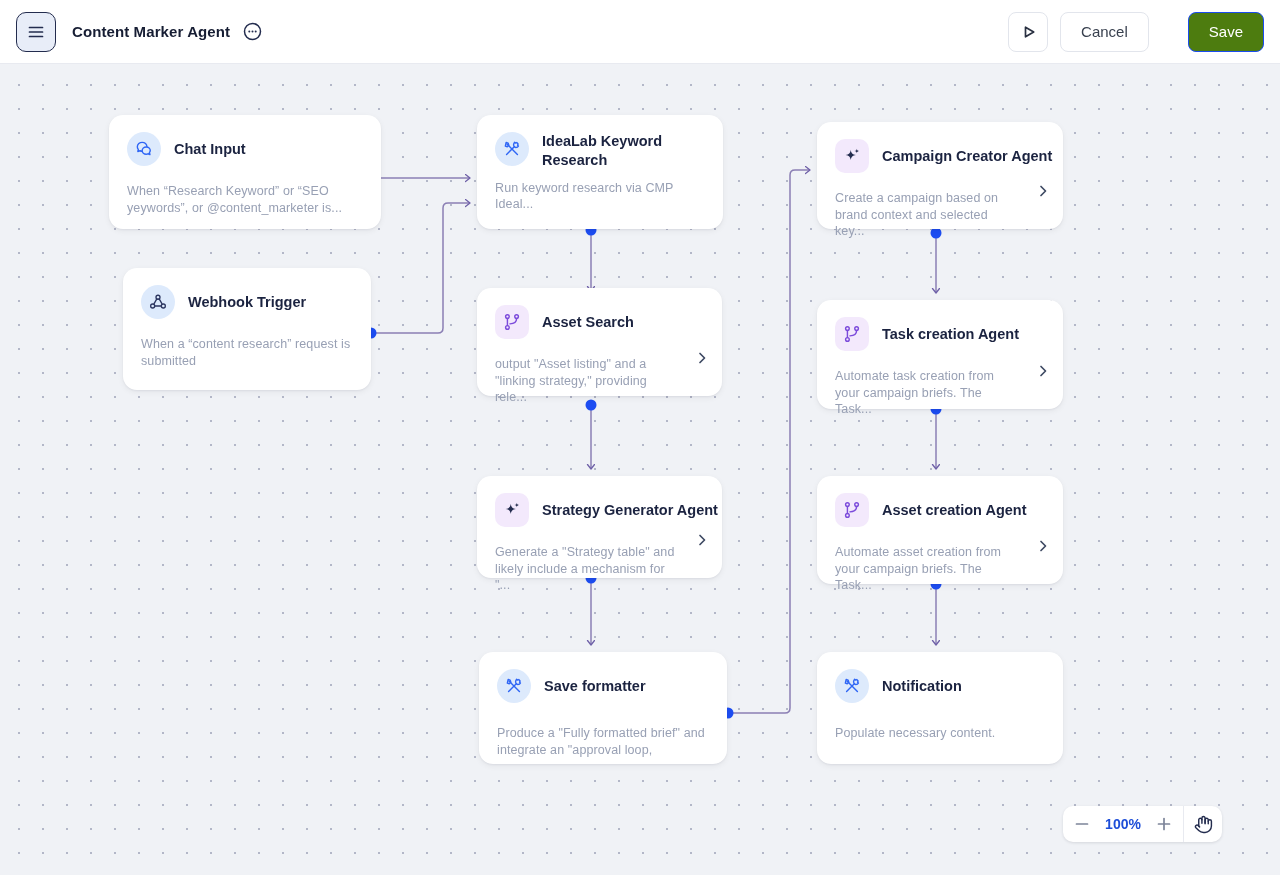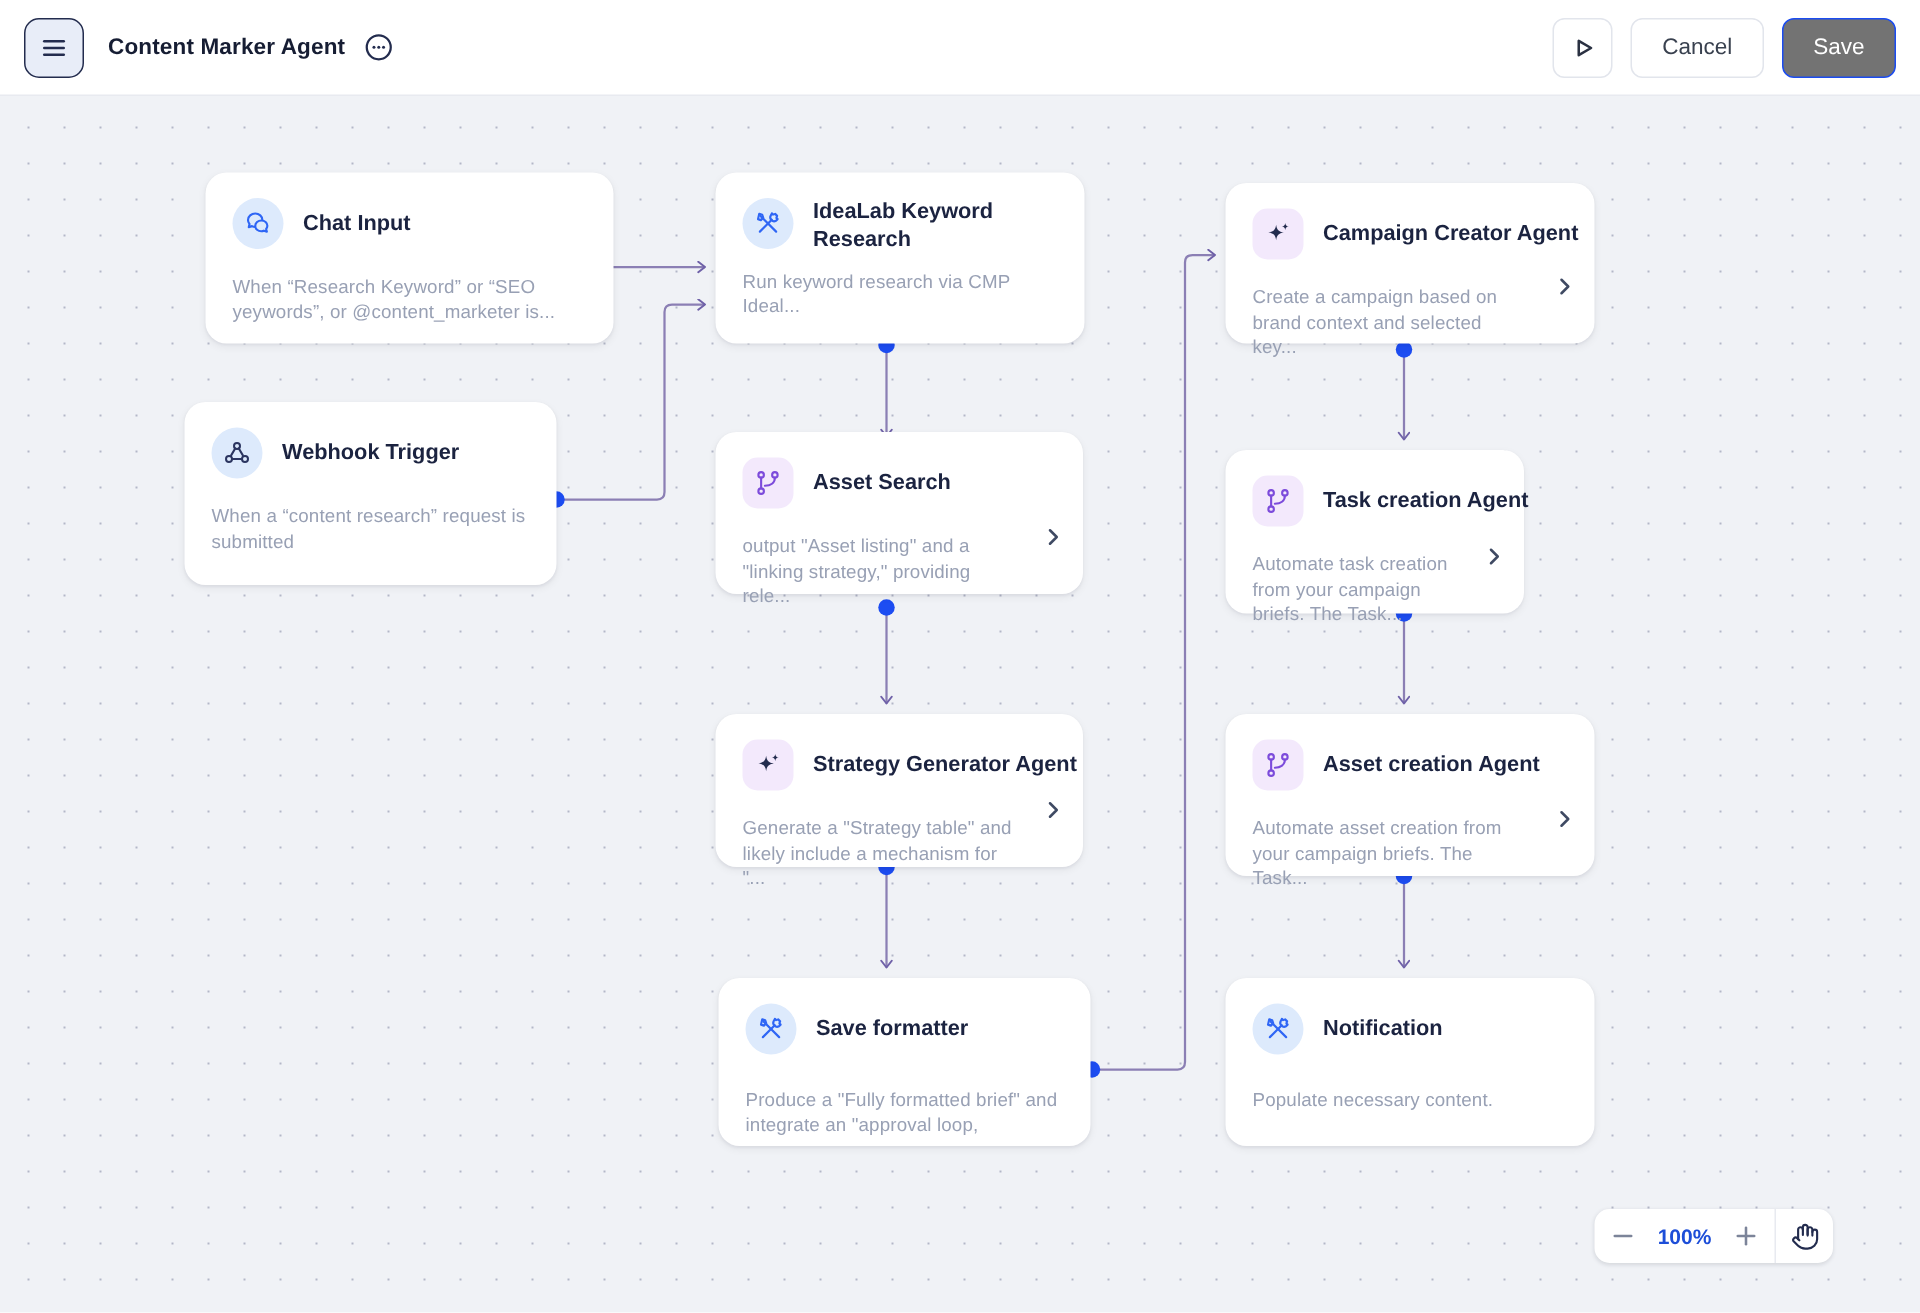--- a/index.html
+++ b/index.html
@@ -21,21 +21,21 @@
   .page-title { font-size:15px; font-weight:700; color:#161d33; letter-spacing:.1px; }
   .header-right { display:flex; align-items:center; gap:12px;border-radius:12px; }
   .btn {
     height:40px; border-radius:8px; border:1px solid #e2e5ec; background:#fff;
     display:flex; align-items:center; justify-content:center; cursor:pointer;
     font-size:15px; color:#39414f; font-family:inherit;
   }
   .btn.icon-only { width:40px; }
   .btn.cancel { padding:0 20px; }
   .btn.save {
-    background:#737373; border-color:#1b4cf0; color:#fff; padding:0 20px; font-weight:500;
+    background:#4d7c0f; border-color:#1b4cf0; color:#fff; padding:0 20px; font-weight:500;margin-left:27px;
   }
 
   
   .canvas {
     position:relative; width:1280px; height:811px;
     background-color:#f0f2f6;
     background-image:radial-gradient(circle, #b3b7c8 1.05px, transparent 1.05px);
     background-size:24px 24px; background-position:7px 9px;
   }
   .edges { position:absolute; inset:0; pointer-events:none; }
@@ -137,21 +137,21 @@
       <circle cx="591" cy="166" r="5.5"></circle>
       <circle cx="591" cy="341" r="5.5"></circle>
       <circle cx="591" cy="514" r="5.5"></circle>
       <circle cx="728" cy="649" r="5.5"></circle>
       <circle cx="936" cy="169" r="5.5"></circle>
       <circle cx="936" cy="345" r="5.5"></circle>
       <circle cx="936" cy="520" r="5.5"></circle>
     </g>
   </svg>
 
-  <div class="node" style="left:137px;top:51px;width:272px;height:114px">
+  <div class="node" style="left:109px;top:51px;width:272px;height:114px">
     <div class="node-head">
       <span class="node-icon blue-circle">
         <svg width="20" height="20" viewBox="0 0 24 24" fill="none" stroke="#2f66f5" stroke-width="1.7" stroke-linecap="round" stroke-linejoin="round">
           <path d="M15.5 9.2c0-2.9-2.6-5.2-5.7-5.2S4 6.3 4 9.2c0 1.2.45 2.3 1.2 3.2L4.6 15l2.6-.9c.8.4 1.7.6 2.6.6"></path>
           <path d="M9.8 13.9c0 2.4 2.2 4.3 4.8 4.3.8 0 1.5-.15 2.1-.45l2.4.8-.6-2.2c.6-.7 1-1.6 1-2.5 0-2.4-2.1-4.3-4.8-4.3s-4.9 1.9-4.9 4.35z" fill="#ddeafc"></path>
         </svg>
       </span>
       <span class="node-title">Chat Input</span>
     </div>
     <div class="node-desc">When “Research Keyword” or “SEO yeywords”, or @content_marketer is...</div>
@@ -254,21 +254,21 @@
       <span class="node-title">Campaign Creator Agent</span>
     </div>
     <div class="node-desc pad-r">Create a campaign based on brand context and selected key...</div>
     <span class="chevron">
       <svg width="16" height="16" viewBox="0 0 16 16" fill="none" stroke="#3f4a63" stroke-width="1.7" stroke-linecap="round" stroke-linejoin="round">
           <path d="M6 3.5l4.5 4.5L6 12.5"></path>
         </svg>
     </span>
   </div>
 
-  <div class="node" style="left:817px;top:236px;width:199px;height:109px">
+  <div class="node" style="left:817px;top:236px;width:246px;height:109px">
     <div class="node-head">
       <span class="node-icon purple-square">
         <svg width="20" height="20" viewBox="0 0 24 24" fill="none" stroke="#7c4bdb" stroke-width="1.7" stroke-linecap="round" stroke-linejoin="round">
           <circle cx="6.5" cy="5.5" r="2.2"></circle>
             <circle cx="6.5" cy="18.5" r="2.2"></circle>
             <circle cx="17.5" cy="5.5" r="2.2"></circle>
           <path d="M6.5 7.7v8.6"></path>
             <path d="M17.5 7.7c0 4.2-3.5 6.3-8 6.5"></path>
         </svg>
       </span>

